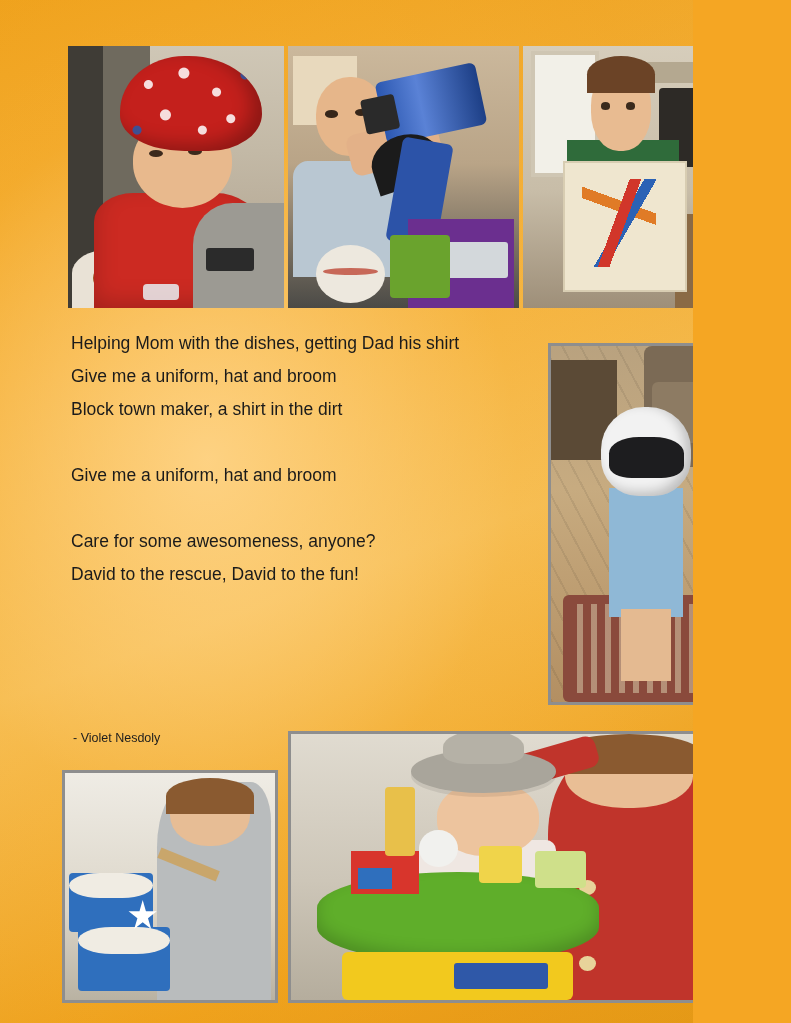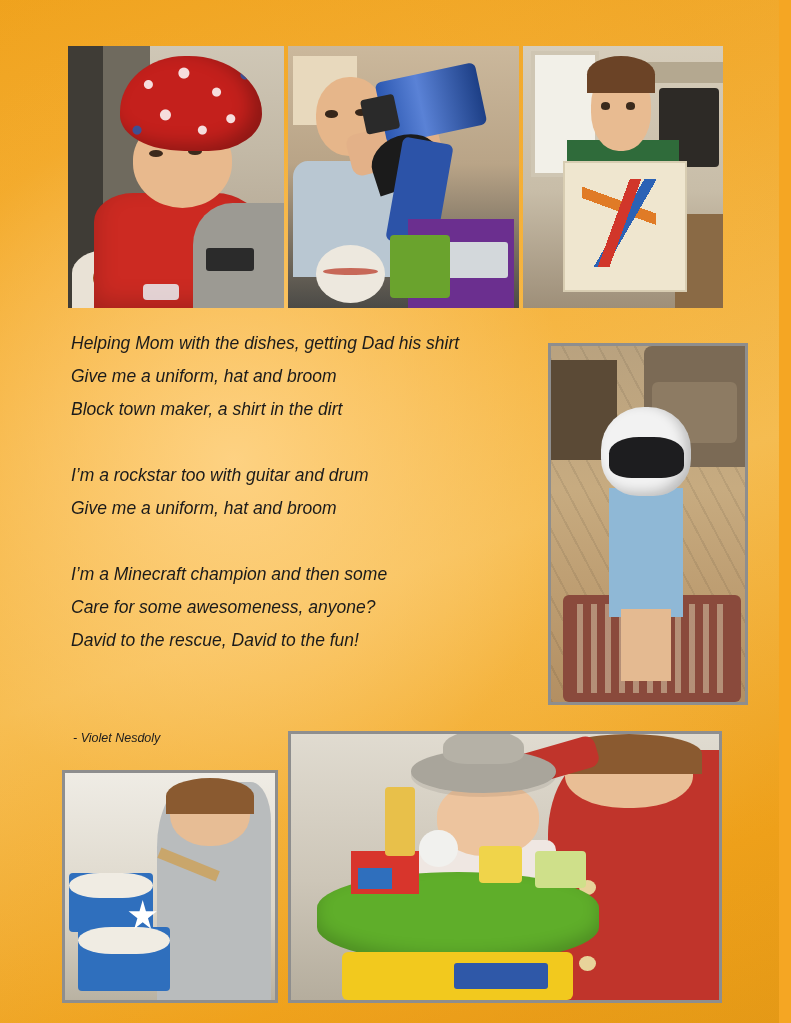--- a/index.html
+++ b/index.html
@@ -8,25 +8,24 @@
   }
   body {
     width: 791px;
     height: 1023px;
     font-family: "Liberation Sans", sans-serif;
     background: #f5a623;
     overflow: hidden;
   }
   .page {
     position: relative;
-    width: 779px;
+    width: 693px;
     height: 1023px;
     background: linear-gradient(160deg, #f0a21c 0%, #f5b13a 30%, #f7c25c 55%, #f0a21c 85%, #e59a18 100%);
     overflow: hidden;
-    font-style: italic;
   }
   .page::before {
     content: "";
     position: absolute;
     inset: 0;
     background: radial-gradient(ellipse at 30% 45%, rgba(255,214,140,0.85) 0%, rgba(246,176,52,0.25) 45%, rgba(226,148,14,0.15) 80%);
     pointer-events: none;
   }
 
   .photo {
@@ -286,24 +285,22 @@
       <div class="hair-c"></div>
       <div class="paper-c"></div>
     </div>
   </div>
 
   <div class="poem">
     <div class="poem-line">Helping Mom with the dishes, getting Dad his shirt</div>
     <div class="poem-line">Give me a uniform, hat and broom</div>
     <div class="poem-line">Block town maker, a shirt in the dirt</div>
     <div class="poem-line blank"></div>
-    <div class="poem-line">I’m a rockstar too with guitar and drum</div>
     <div class="poem-line">Give me a uniform, hat and broom</div>
     <div class="poem-line blank"></div>
-    <div class="poem-line">I’m a Minecraft champion and then some</div>
     <div class="poem-line">Care for some awesomeness, anyone?</div>
     <div class="poem-line">David to the rescue, David to the fun!</div>
   </div>
 
   <div class="credit">- Violet Nesdoly</div>
 
   <div class="photo" id="photo-helmet">
     <div class="inner">
       <div class="floor-h"></div>
       <div class="couch-h"></div>

